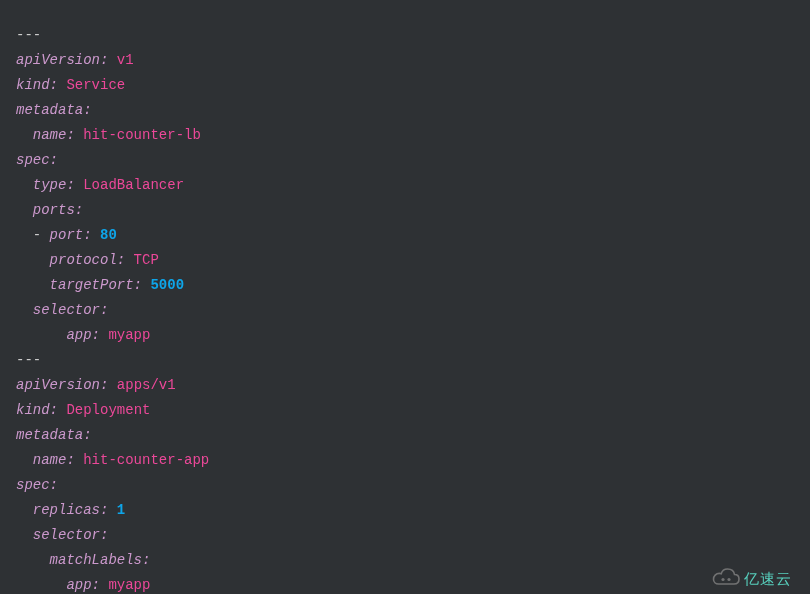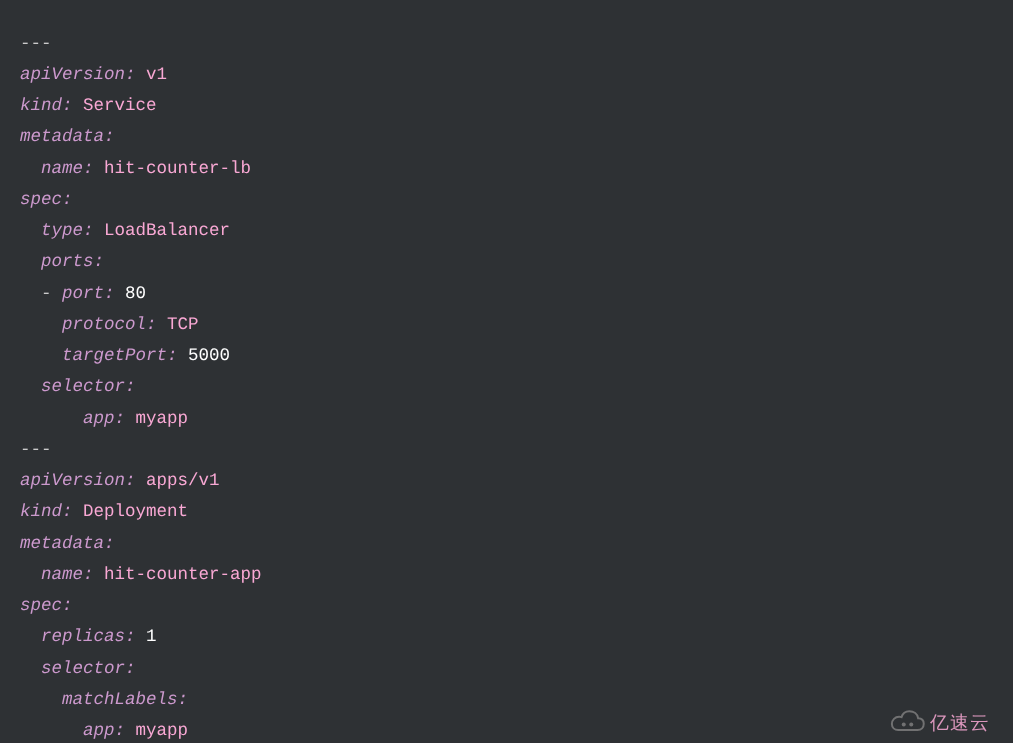--- a/index.html
+++ b/index.html
@@ -13,37 +13,37 @@
     line-height:25px;
     overflow:hidden;
   }
   .code{
     position:absolute;
     top:23px;
     left:16px;
     white-space:pre;
   }
   .k{color:#cc99cd;font-style:italic;}   
-  .s{color:#f9a8d4;}   
-  .n{color:#ffffff;}   
+  .s{color:#ec4899;}   
+  .n{color:#0ea5e9;font-weight:bold;}   
   .d{color:#cccccc;}   
   .watermark{
     position:absolute;
     right:8px;
     bottom:4px;
     width:90px;
     height:24px;
     display:flex;
     align-items:center;
     gap:4px;
     opacity:0.85;
   }
   .watermark svg{flex:0 0 auto;}
   .watermark-text{
-    color:#f9a8d4;
+    color:#5eead4;
     font-family:"Microsoft YaHei",Arial,sans-serif;
     font-size:15px;
     font-weight:500;
     letter-spacing:1px;
   }
 </style>
 </head>
 <body>
 
 <div class="code"><div><span class="d">---</span></div><div><span class="k">apiVersion:</span><span class="s"> v1</span></div><div><span class="k">kind:</span><span class="s"> Service</span></div><div><span class="k">metadata:</span></div><div><span class="k">  name:</span><span class="s"> hit-counter-lb</span></div><div><span class="k">spec:</span></div><div><span class="k">  type:</span><span class="s"> LoadBalancer</span></div><div><span class="k">  ports:</span></div><div><span class="d">  - </span><span class="k">port:</span><span class="n"> 80</span></div><div><span class="k">    protocol:</span><span class="s"> TCP</span></div><div><span class="k">    targetPort:</span><span class="n"> 5000</span></div><div><span class="k">  selector:</span></div><div><span class="k">      app:</span><span class="s"> myapp</span></div><div><span class="d">---</span></div><div><span class="k">apiVersion:</span><span class="s"> apps/v1</span></div><div><span class="k">kind:</span><span class="s"> Deployment</span></div><div><span class="k">metadata:</span></div><div><span class="k">  name:</span><span class="s"> hit-counter-app</span></div><div><span class="k">spec:</span></div><div><span class="k">  replicas:</span><span class="n"> 1</span></div><div><span class="k">  selector:</span></div><div><span class="k">    matchLabels:</span></div><div><span class="k">      app:</span><span class="s"> myapp</span></div></div>

